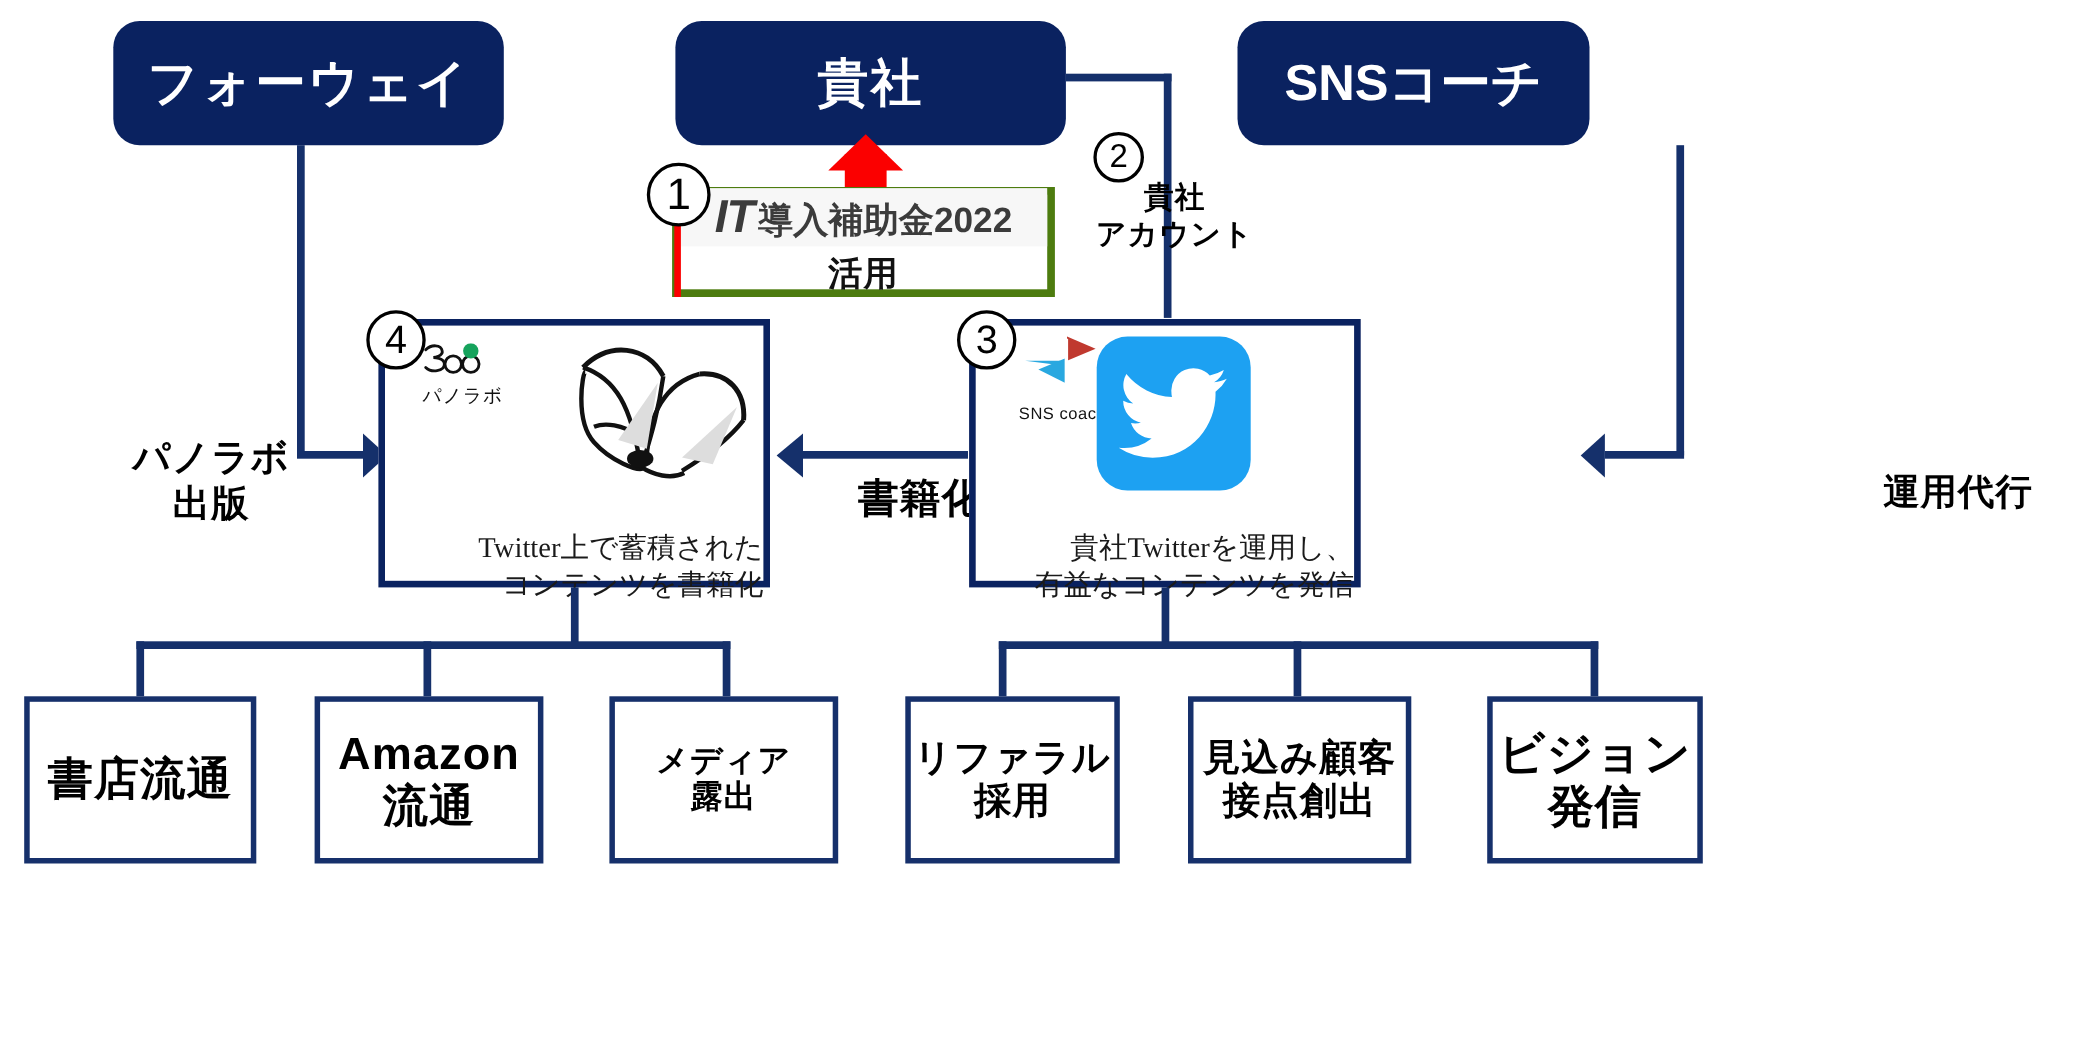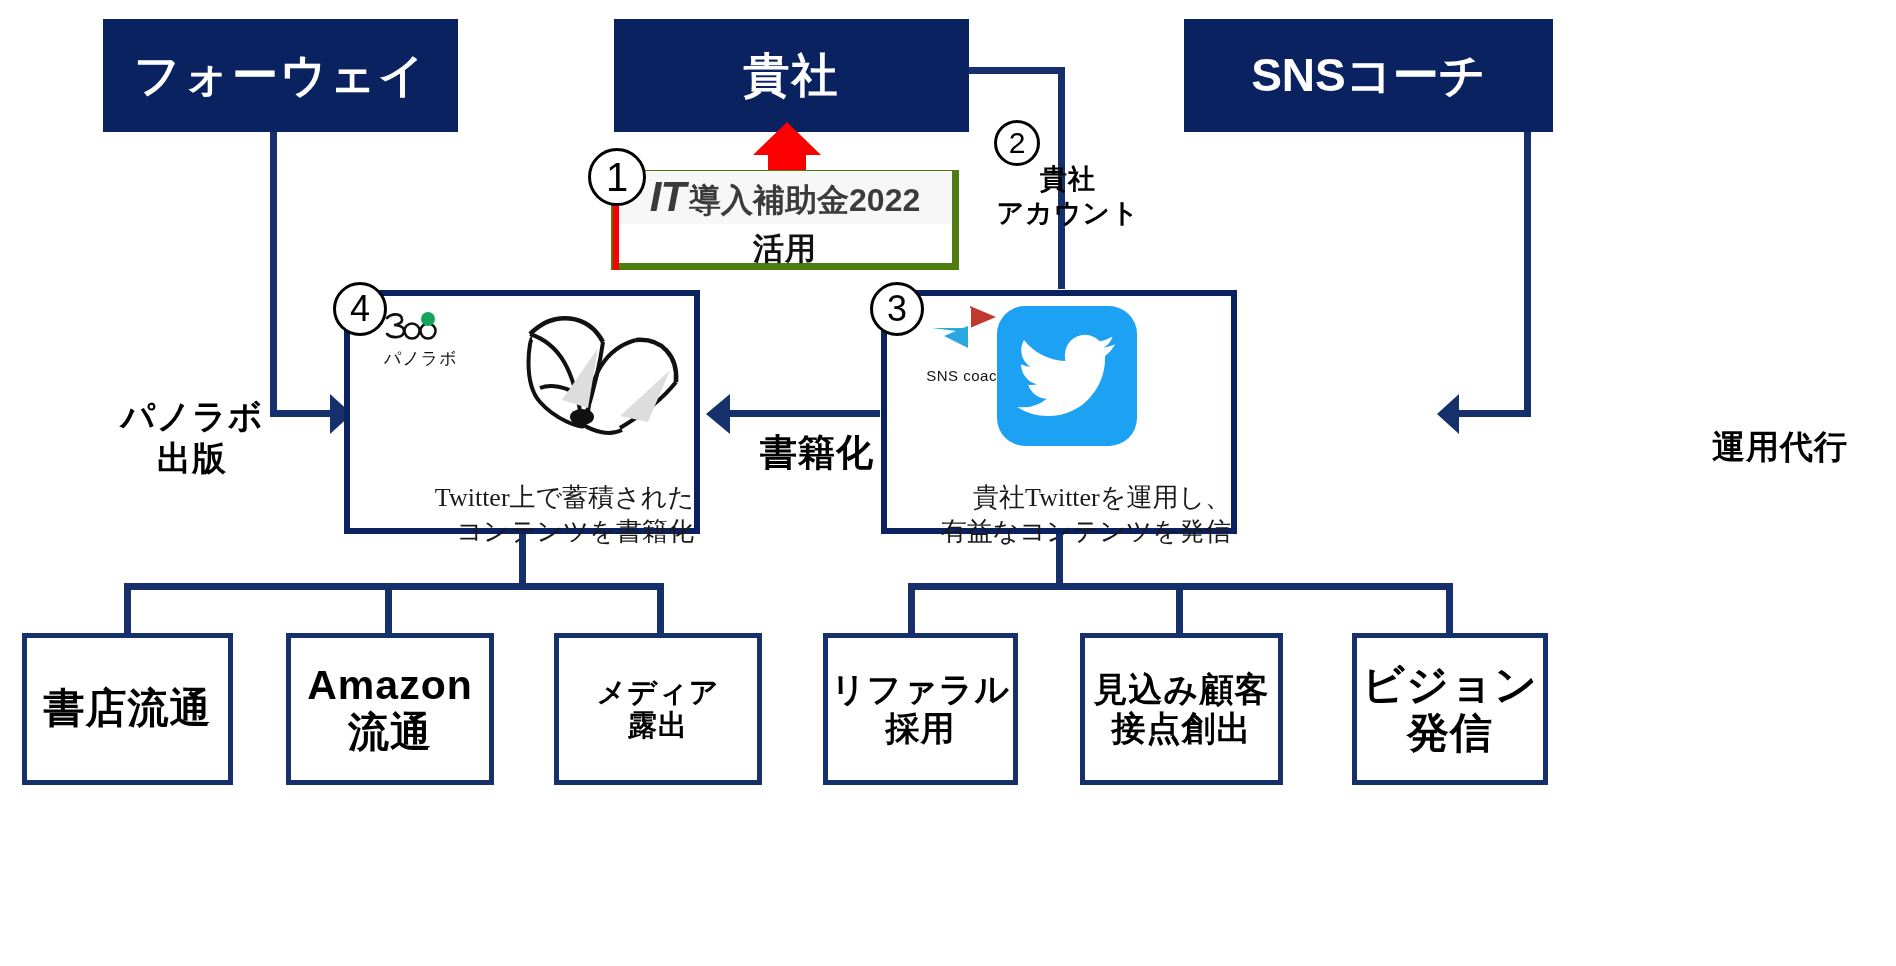--- a/index.html
+++ b/index.html
@@ -19,20 +19,21 @@
 
   
   .navybox{
     background:#0a2260;
     color:#ffffff;
     display:flex;align-items:center;justify-content:center;
     font-weight:700;
     letter-spacing:2px;
     line-height:1.1;
     text-align:center;
+    border-radius:24px;
   }
 
   
   .outlinebox{
     background:#ffffff;
     border:6px solid #0a2260;
     display:flex;flex-direction:column;align-items:center;justify-content:center;
     color:#111;
   }
   .leafbox{
@@ -116,21 +117,21 @@
 <div id="stage">
 
   <div class="abs navybox" style="left:103px;top:19px;width:355px;height:113px;font-size:46px;">
     <span>フォーウェイ</span>
   </div>
 
   <div class="abs navybox" style="left:614px;top:19px;width:355px;height:113px;font-size:46px;">
     <span>貴社</span>
   </div>
 
-  <div class="abs navybox" style="left:1184px;top:19px;width:369px;height:113px;font-size:46px;letter-spacing:0px;">
+  <div class="abs navybox" style="left:1125px;top:19px;width:320px;height:113px;font-size:46px;letter-spacing:0px;">
     <span>SNSコーチ</span>
   </div>
 
   <div class="abs ln" style="left:270px;top:132px;width:7px;height:282px;"></div>
 
   <div class="abs ln" style="left:270px;top:410px;width:62px;height:7px;"></div>
 
   <div class="abs" style="left:330px;top:394px;width:0;height:0;border-top:20px solid transparent;border-bottom:20px solid transparent;border-left:22px solid #15306b;"></div>
 
   <div class="abs ln-red" style="left:768px;top:140px;width:38px;height:36px;"></div>
@@ -207,21 +208,21 @@
 コンテンツを書籍化</span>
     </div>
   </div>
 
   <div class="abs stepcircle" style="left:333px;top:282px;width:54px;height:54px;font-size:36px;">
     <span>4</span>
   </div>
 
   <div class="abs ln" style="left:730px;top:410px;width:150px;height:7px;"></div>
   <div class="abs" style="left:706px;top:394px;width:0;height:0;border-top:20px solid transparent;border-bottom:20px solid transparent;border-right:24px solid #15306b;"></div>
-  <div class="abs plainlabel" style="left:732px;top:430px;width:170px;font-size:37px;">
+  <div class="abs plainlabel" style="left:752px;top:430px;width:170px;font-size:37px;">
     <span>書籍化</span>
   </div>
 
   <div class="abs outlinebox" style="left:881px;top:290px;width:356px;height:244px;">
 
     <div class="snscoach">
       <svg width="84" height="58" viewBox="0 0 84 58">
         <polygon points="46,2 72,13 46,24" fill="#c0392f"></polygon>
         <polygon points="44,2 44,46 40,46 40,2" fill="#ffffff"></polygon>
         <polygon points="44,22 44,44 20,32" fill="#29a8e0"></polygon>

